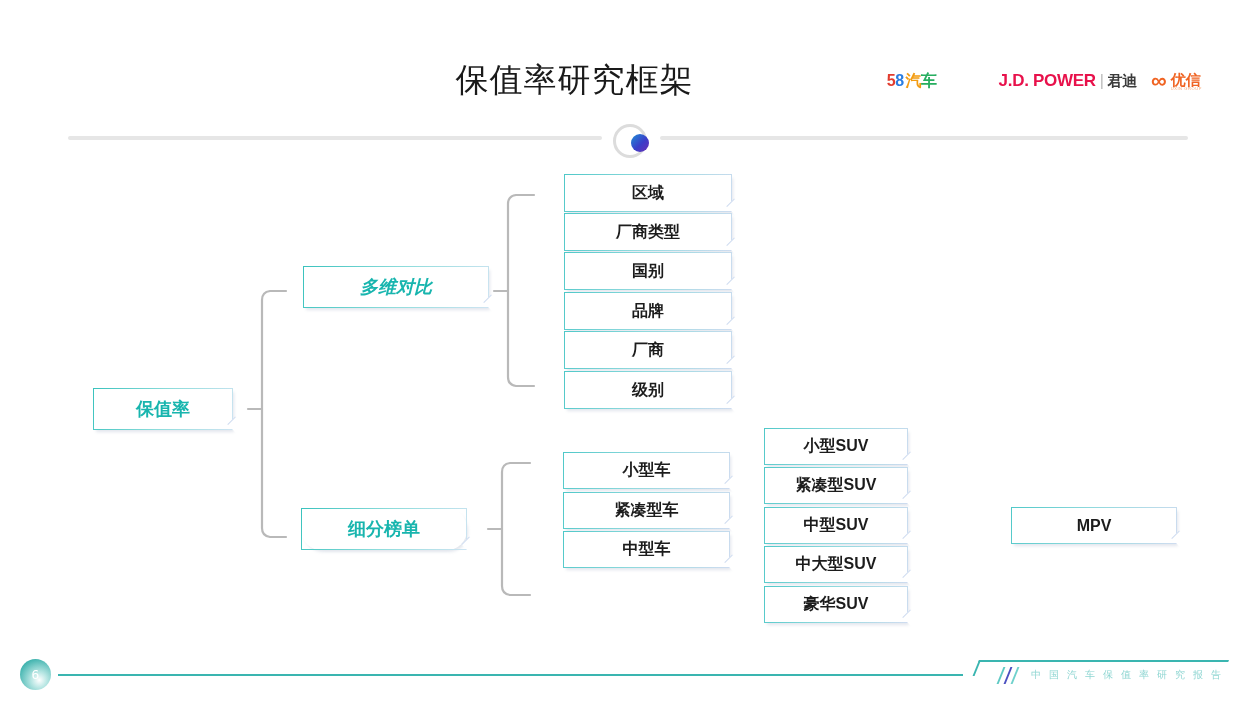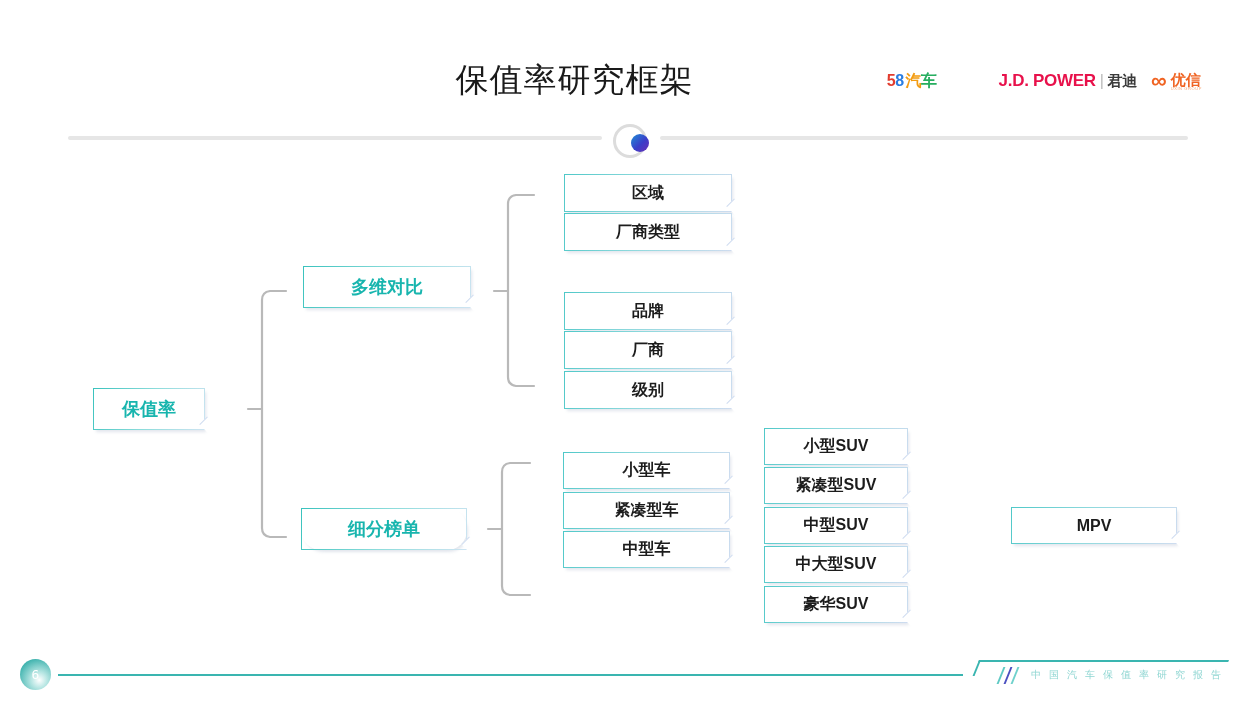--- a/index.html
+++ b/index.html
@@ -153,28 +153,29 @@
     transform-origin: bottom right;
   }
   .node.accent {
     color: #18b5ae;
     border-image: linear-gradient(110deg, #39c2bd 0%, #8cdcdb 50%, #cfe4f2 100%) 1;
   }
 
   
   #node-root {
     left: 93px; top: 388px;
-    width: 112px; height: 42px;
+    width: 140px; height: 42px;
     font-size: 18px;
   }
   
   #node-multi {
     left: 303px; top: 266px;
-    width: 168px; height: 42px;
+    width: 186px; height: 42px;
     font-size: 18px;
+    font-style: italic;
   }
   #node-segment {
     left: 301px; top: 508px;
     width: 166px; height: 42px;
     font-size: 18px;
     border-radius: 20px;
   }
 
   
   .col-a {
@@ -321,20 +322,21 @@
   </svg>
 
   <div class="node accent" id="node-root">保值率</div>
 
   <div class="node accent" id="node-multi">多维对比</div>
 
   <div class="node accent" id="node-segment">细分榜单</div>
 
   <div class="node col-a" style="top:174px">区域</div>
   <div class="node col-a" style="top:213px">厂商类型</div>
+  <div class="node col-a" style="top:252px">国别</div>
   <div class="node col-a" style="top:292px">品牌</div>
   <div class="node col-a" style="top:331px">厂商</div>
   <div class="node col-a" style="top:371px">级别</div>
 
   <div class="node col-b" style="top:452px">小型车</div>
   <div class="node col-b" style="top:492px">紧凑型车</div>
   <div class="node col-b" style="top:531px">中型车</div>
 
   <div class="node col-c" style="top:428px">小型SUV</div>
   <div class="node col-c" style="top:467px">紧凑型SUV</div>

